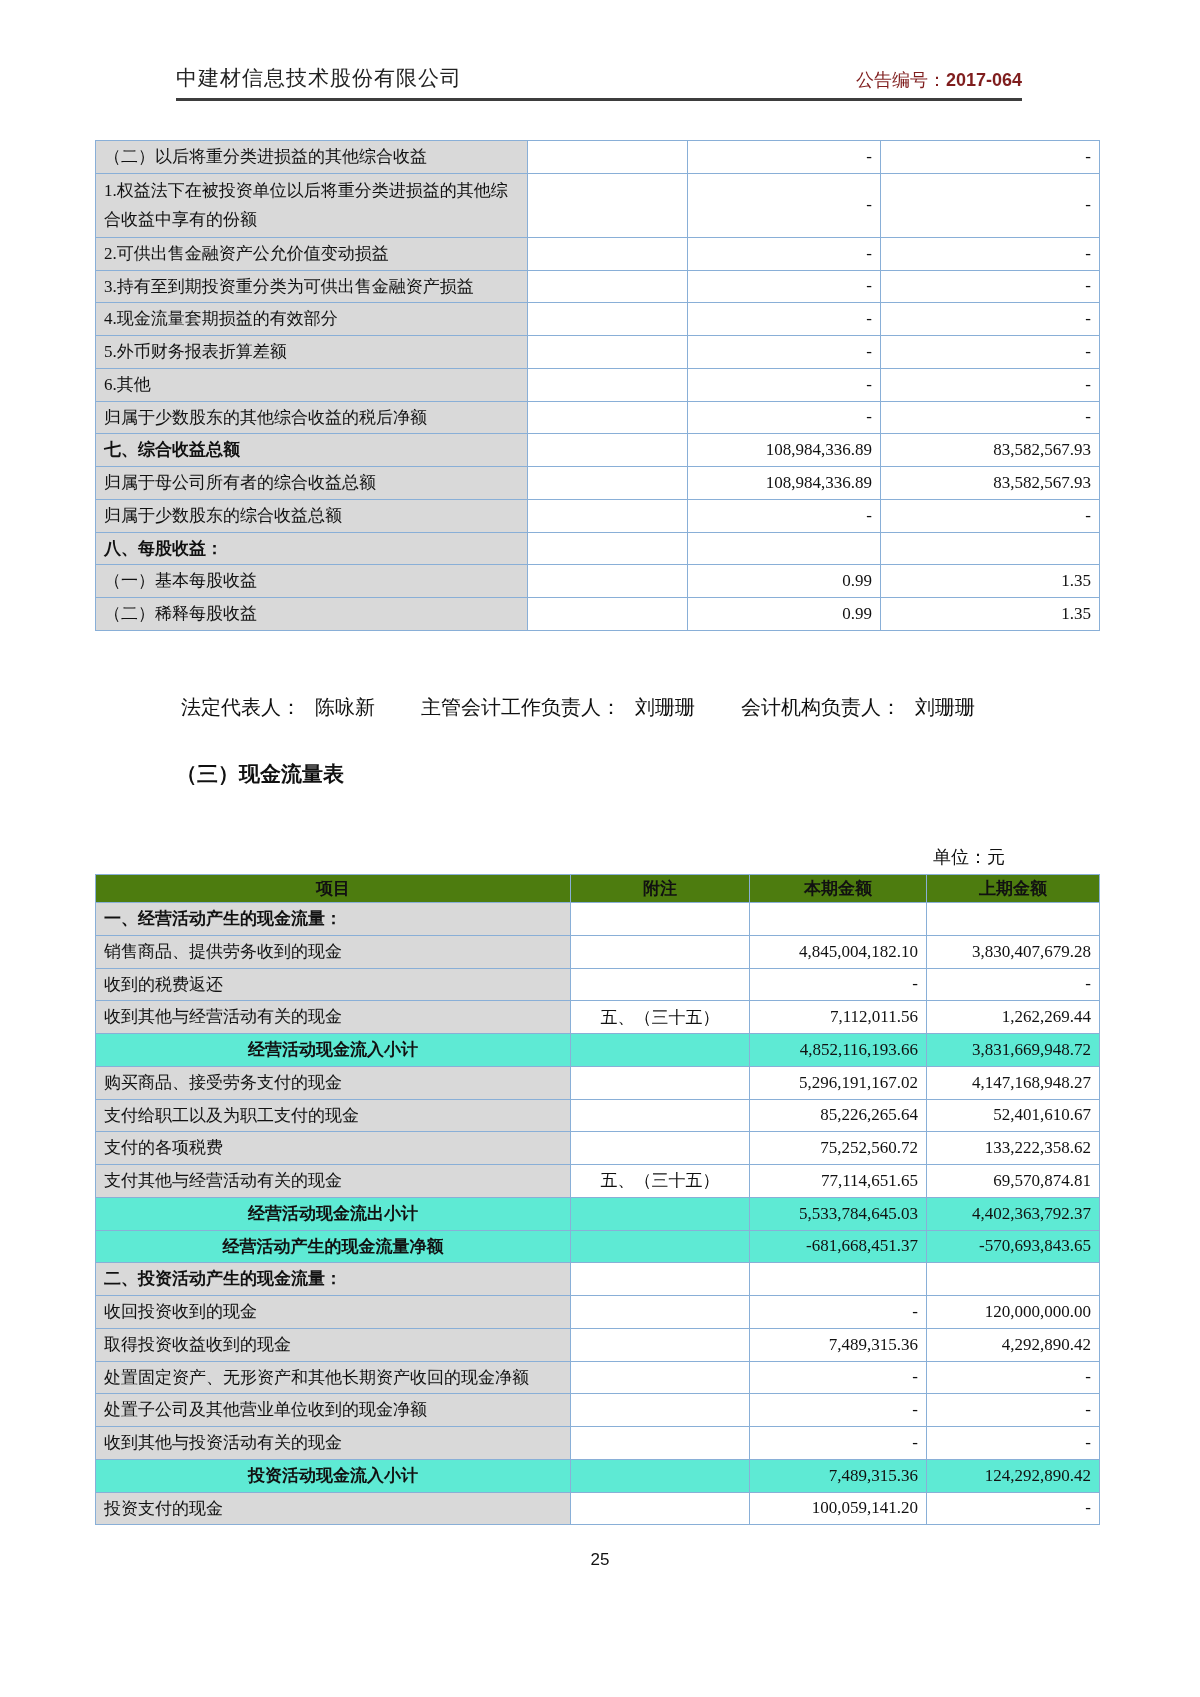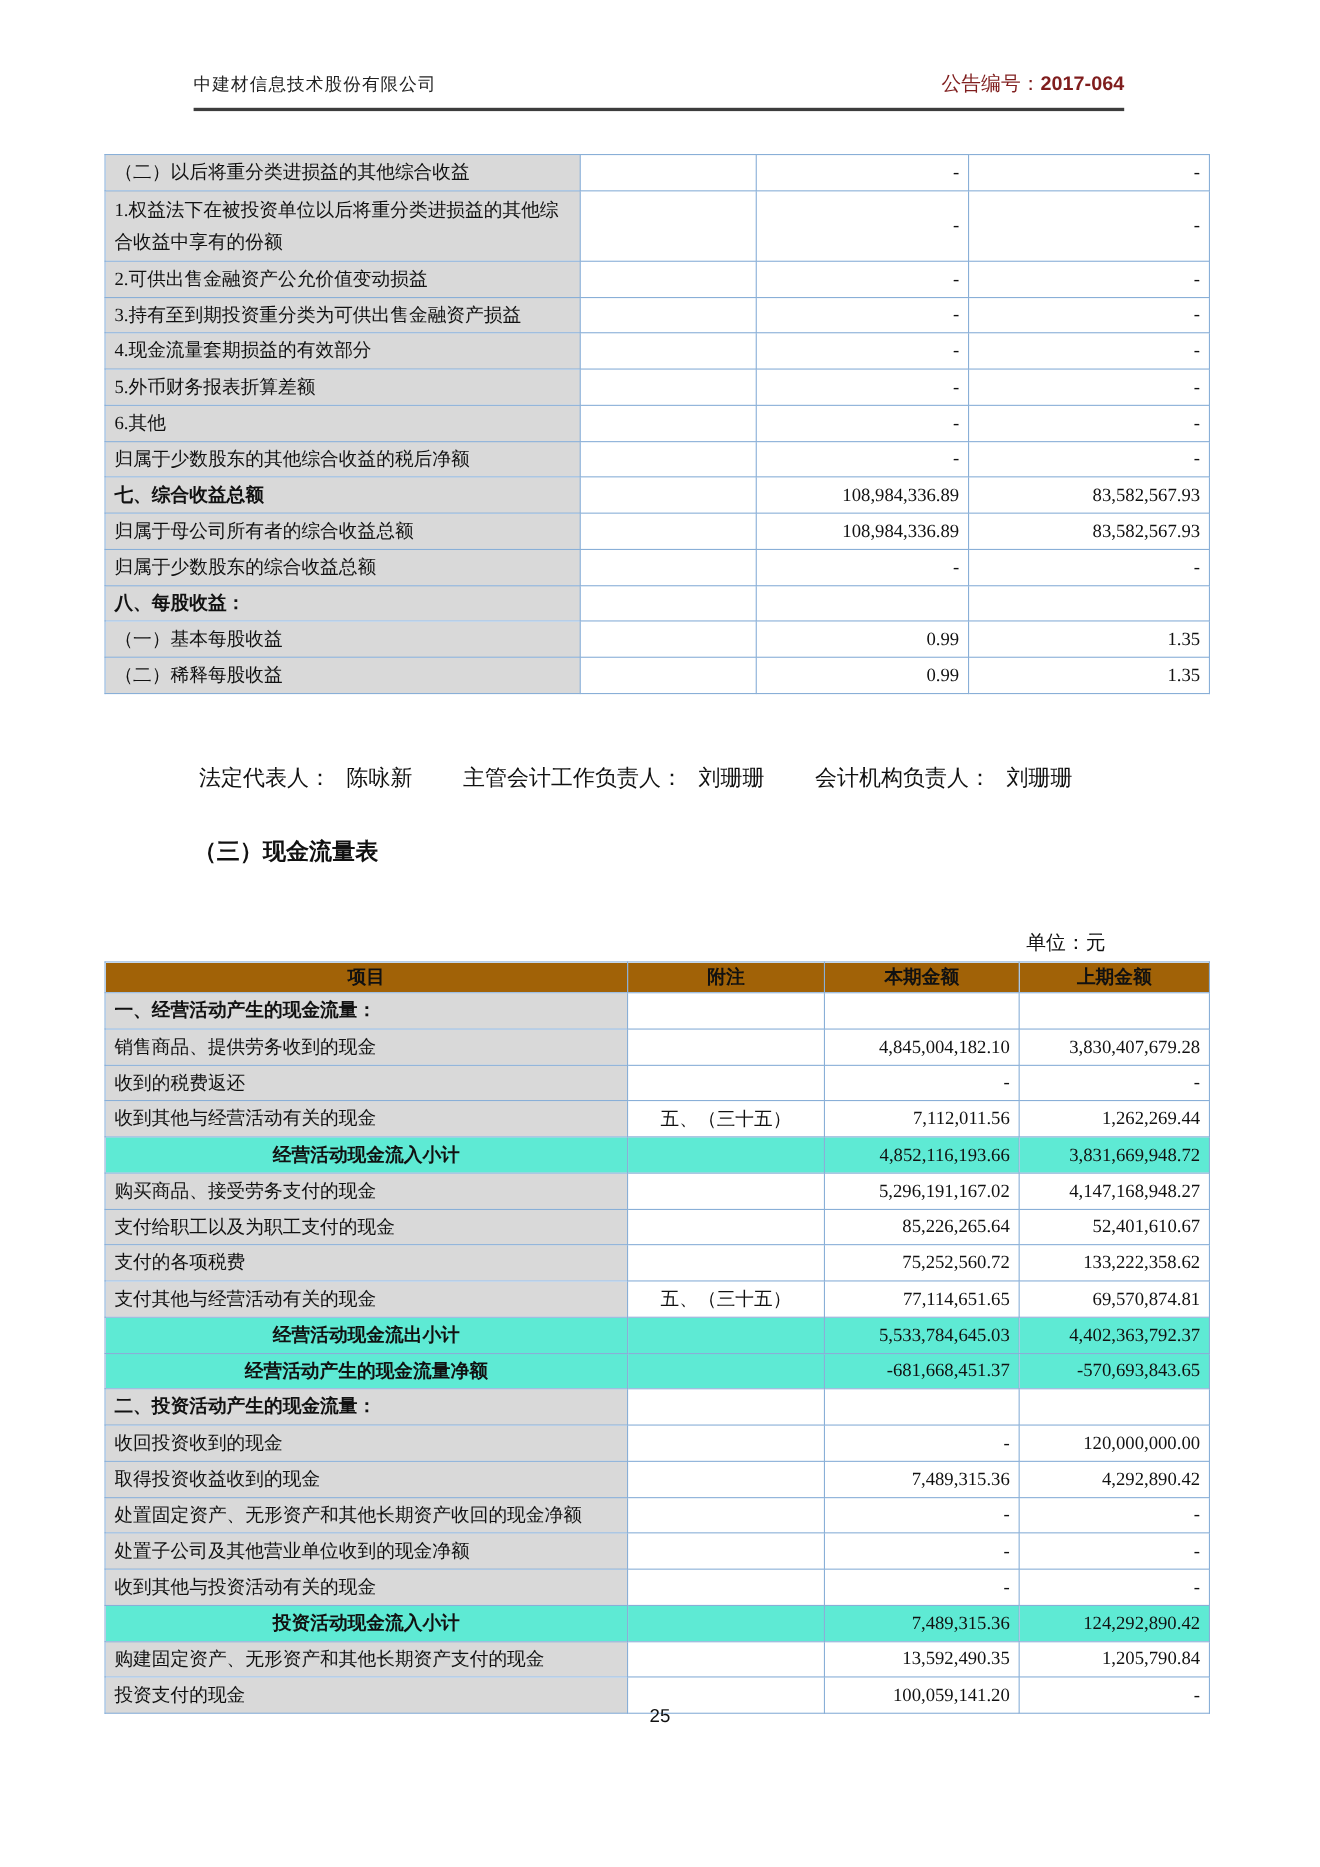--- a/index.html
+++ b/index.html
@@ -2,21 +2,21 @@
 <html><head>
 <meta charset="utf-8">
 <style>
   * { margin:0; padding:0; box-sizing:border-box; }
   body { background:#ffffff; font-family:"Liberation Serif","DejaVu Serif",serif; color:#111; }
   .page { position:relative; width:1200px; height:1697px; background:#fff; overflow:hidden; }
 
   
   .doc-header { position:absolute; left:176px; top:64px; width:846px;
                 display:flex; justify-content:space-between; align-items:flex-end; }
-  .company-name { font-size:16px; letter-spacing:1px; color:#222; }
+  .company-name { font-size:21px; letter-spacing:1px; color:#222; }
   .notice { font-size:18px; color:#7f1d1d; }
   .notice .num { font-family:"Liberation Sans","DejaVu Sans",sans-serif; font-weight:bold; font-size:18px; }
   .header-rule { position:absolute; left:176px; top:98px; width:846px; height:3px; background:#3d3d3d; }
 
   
   table { border-collapse:collapse; table-layout:fixed; }
   td, th { border:1px solid #89afd7; font-size:17px; padding:1px 8px; overflow:hidden; }
   .c-label { background:#d9d9d9; text-align:left; line-height:1.75; }
   .c-note  { text-align:center; }
   .c-amt   { text-align:right; font-family:"Liberation Serif","DejaVu Serif",serif; }
@@ -37,21 +37,21 @@
 
   
   .section-title { position:absolute; left:176px; top:760px; font-size:21px; font-weight:bold; }
 
   
   .unit-note { position:absolute; left:933px; top:845px; font-size:18px; }
 
   
   .table2 { position:absolute; left:95px; top:874px; width:1004px; }
   .table2 thead tr { height:28px; }
-  .table2 th { background:#a16207; font-weight:bold; text-align:center; font-size:17px;margin-top:16px; }
+  .table2 th { background:#4d7c0f; font-weight:bold; text-align:center; font-size:17px;margin-top:16px; }
   .table2 tbody tr { height:32px; }
 
   .page-number { position:absolute; left:0; top:1550px; width:1200px; text-align:center;
                  font-size:17px; font-family:"Liberation Sans","DejaVu Sans",sans-serif; }
 </style>
 </head>
 <body>
 
 <div class="page">
 
@@ -317,26 +317,20 @@
           <td class="c-amt">-</td>
         </tr>
 
         <tr class="subtotal">
           <td class="c-label">投资活动现金流入小计</td>
           <td class="c-note"></td>
           <td class="c-amt">7,489,315.36</td>
           <td class="c-amt">124,292,890.42</td>
         </tr>
 
-        <tr class="item">
-          <td class="c-label">购建固定资产、无形资产和其他长期资产支付的现金</td>
-          <td class="c-note"></td>
-          <td class="c-amt">13,592,490.35</td>
-          <td class="c-amt">1,205,790.84</td>
-        </tr>
 
         <tr class="item">
           <td class="c-label">投资支付的现金</td>
           <td class="c-note"></td>
           <td class="c-amt">100,059,141.20</td>
           <td class="c-amt">-</td>
         </tr>
       </tbody>
   </table>
 

